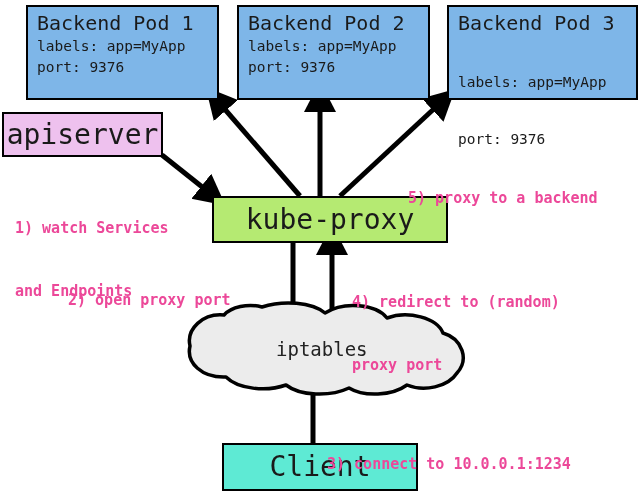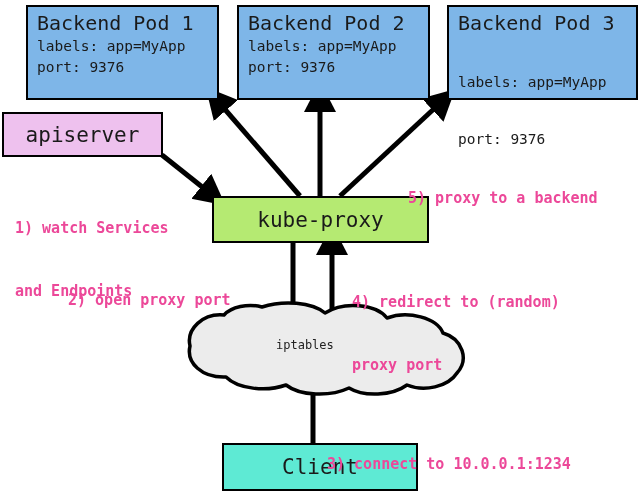--- a/index.html
+++ b/index.html
@@ -54,29 +54,29 @@
   .apiserver-box {
     background: #eec1ee;
   }
   .kubeproxy-box {
     background: #b5ea72;
   }
   .client-box {
     background: #5eead4;
   }
   .center-label {
-    font-size: 21px;
+    font-size: 28px;
     line-height: 24px;
     color: #1a1a1a;
     text-align: center;
     white-space: nowrap;
   }
   .cloud-label {
     position: absolute;
-    font-size: 12px;
+    font-size: 19px;
     color: #222222;
     white-space: nowrap;
   }
   .step-label {
     position: absolute;
     font-family: "DejaVu Sans Mono", monospace;
     font-weight: bold;
     font-size: 15px;
     line-height: 21px;
     color: #ec4899;
@@ -138,21 +138,21 @@
   <div class="node-box pod-box" style="left:447px; top:5px; width:191px; height:95px;gap:36px;">
     <div class="pod-title">Backend Pod 3</div>
     <div class="pod-line">labels: app=MyApp</div>
     <div class="pod-line">port: 9376</div>
   </div>
 
   <div class="node-box apiserver-box" style="left:2px; top:112px; width:161px; height:45px;">
     <div class="center-label">apiserver</div>
   </div>
 
-  <div class="node-box kubeproxy-box" style="left:212px; top:196px; width:217px; height:47px;">
+  <div class="node-box kubeproxy-box" style="left:212px; top:196px; width:236px; height:47px;">
     <div class="center-label">kube-proxy</div>
   </div>
 
   <div class="cloud-label" style="left:276px; top:338px;">iptables</div>
 
   <div class="node-box client-box" style="left:222px; top:443px; width:196px; height:48px;">
     <div class="center-label">Client</div>
   </div>
 
   <div class="step-label" style="left:15px; top:176px;">

